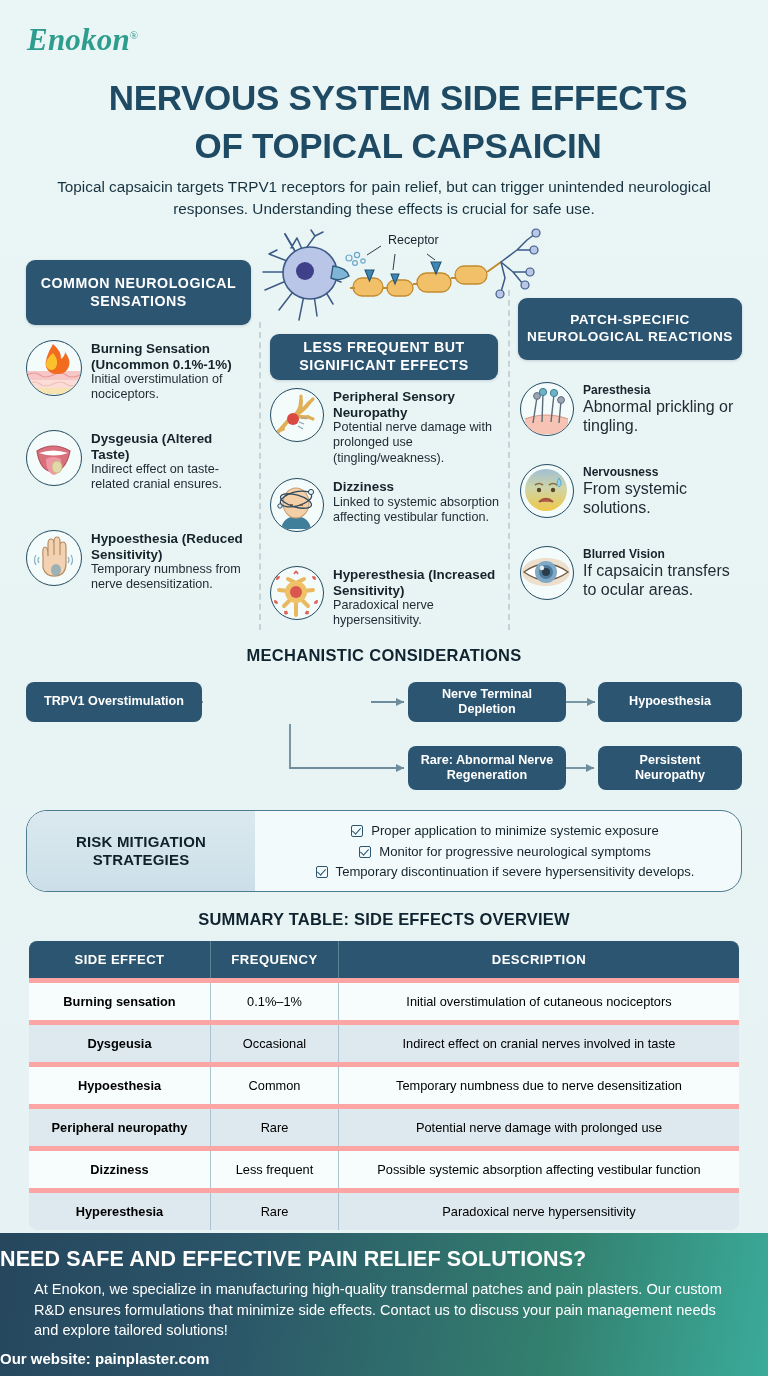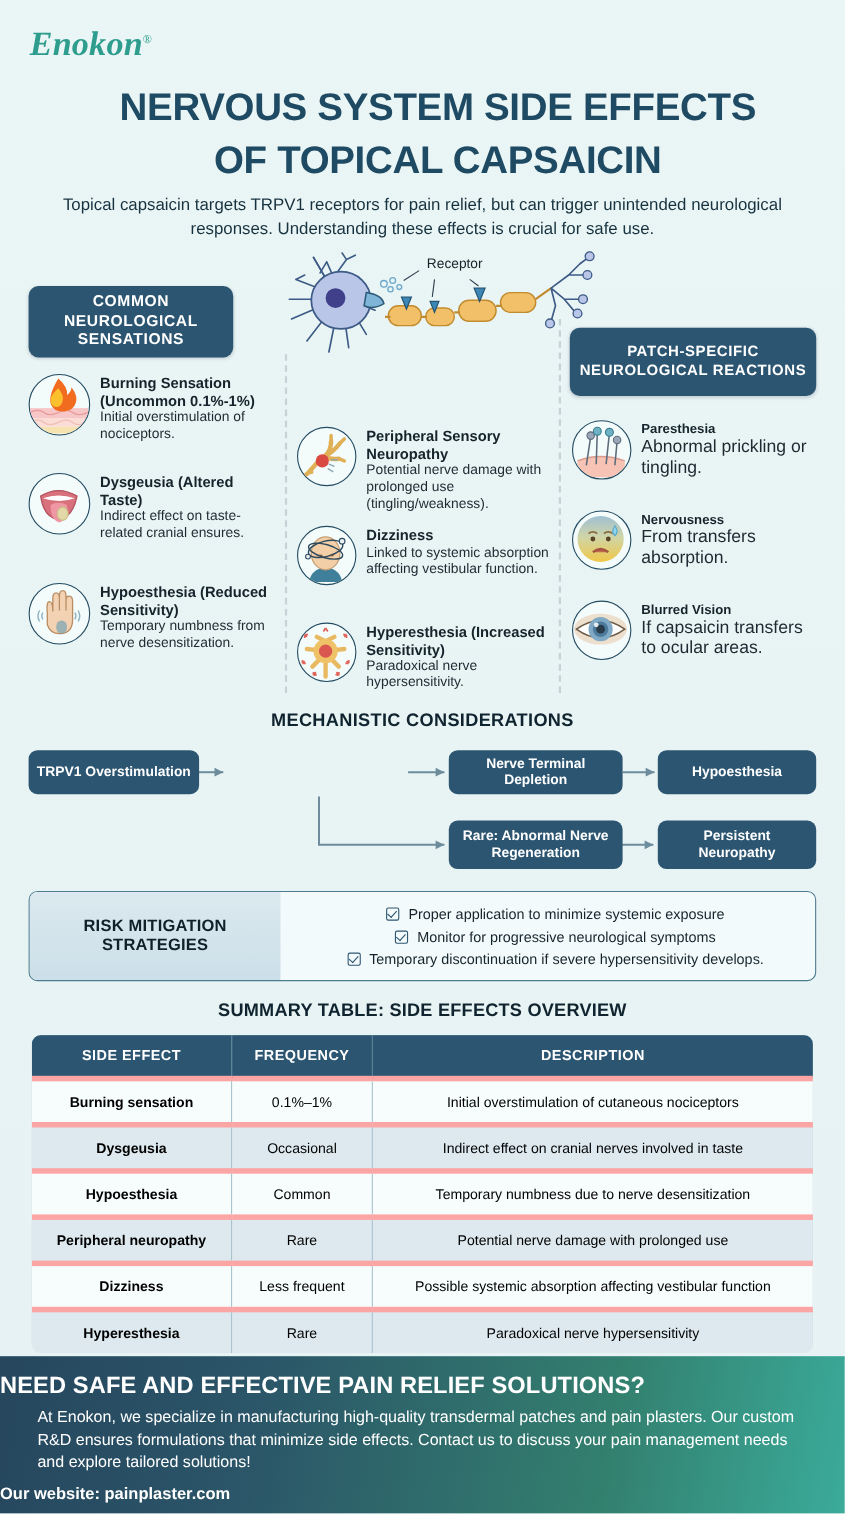--- a/index.html
+++ b/index.html
@@ -50,21 +50,21 @@
     background: #2c5571;
     color: #ffffff;
     border-radius: 9px;
     text-align: center;
     font-weight: 700;
     letter-spacing: .55px;
     display: flex; align-items: center; justify-content: center;
     line-height: 1.25;
     box-shadow: 0 1px 3px rgba(20,50,70,.18);
   }
-  #pill-common   { left: 26px;  top: 260px; width: 186px; height: 65px; font-size: 14.2px; }
+  #pill-common   { left: 26px;  top: 260px; width: 225px; height: 65px; font-size: 14.2px; }
   #pill-less     { left: 270px; top: 334px; width: 228px; height: 46px; font-size: 14.2px; }
   #pill-patch    { left: 518px; top: 298px; width: 224px; height: 62px; font-size: 13.6px; }
 
   
   .divider {
     position: absolute; width: 0; border-left: 2px dashed #c4d3d6;
   }
   #div1 { left: 259px; top: 322px; height: 308px; }
   #div2 { left: 508px; top: 290px; height: 340px; }
 
@@ -103,21 +103,21 @@
     position: absolute; background: #2c5571; color: #fff;
     border-radius: 8px; display: flex; align-items: center; justify-content: center;
     text-align: center; font-weight: 700; font-size: 12.6px; line-height: 1.22;
     padding: 0 6px;
   }
   .flow-svg { position: absolute; left: 0; top: 640px; width: 768px; height: 160px; pointer-events:none; }
 
   
   .risk-wrap {
     position: absolute; left: 26px; top: 810px; width: 716px; height: 82px;
-    border: 1.6px solid #4d7c90; border-radius: 8px; overflow: hidden;
+    border: 1.6px solid #4d7c90; border-radius: 21px; overflow: hidden;
     background: #f3fafb; display: flex;
   }
   .risk-label {
     width: 228px; background: linear-gradient(180deg,#dbe9ef,#ccdfe8);
     display:flex; align-items:center; justify-content:center; text-align:center;
     font-weight:700; font-size:15px; color:#10212a; line-height:1.22; letter-spacing:.2px;
   }
   .risk-list { flex:1; padding: 10px 0 0 14px; }
   .risk-li { display:flex; align-items:flex-start; gap:8px; font-size:13.1px; color:#15242c; line-height:1.58;justify-content:center; }
   .chk { flex:0 0 auto; width:12px; height:12px; border:1.4px solid #2c5571; border-radius:2px; position:relative; margin-top:4px; }
@@ -222,20 +222,21 @@
       <g stroke="#2b3c4a" stroke-width="1" fill="none">
         <path d="M126 18 L112 27"></path>
         <path d="M140 26 L138 42"></path>
         <path d="M172 26 L180 32"></path>
       </g>
       <text x="133" y="16" font-family="Liberation Sans, sans-serif" font-size="12.5" fill="#16242c">Receptor</text>
     </svg>
   </div>
 
   <div class="pill" id="pill-common">COMMON NEUROLOGICAL SENSATIONS</div>
+  <div class="pill" id="pill-less">LESS FREQUENT BUT SIGNIFICANT EFFECTS</div>
   <div class="pill" id="pill-patch">PATCH-SPECIFIC NEUROLOGICAL REACTIONS</div>
 
   <div class="divider" id="div1"></div>
   <div class="divider" id="div2"></div>
 
   <div class="item col-left" style="left:26px; top:340px; width:228px;">
     <div class="icon-circle">
       <svg width="53" height="53" viewBox="0 0 53 53">
         <rect x="0" y="30" width="53" height="9" fill="#f7c7c7"></rect>
         <rect x="0" y="39" width="53" height="8" fill="#fbdcd6"></rect>
@@ -384,21 +385,21 @@
         <path d="M14 20 q4 -3 8 0" stroke="#8a6a3a" stroke-width="1.6" fill="none"></path>
         <path d="M28 20 q4 -3 8 0" stroke="#8a6a3a" stroke-width="1.6" fill="none"></path>
         <circle cx="18" cy="25" r="2.2" fill="#5a4427"></circle>
         <circle cx="32" cy="25" r="2.2" fill="#5a4427"></circle>
         <path d="M18 37 q7 -6 14 0" stroke="#a3543f" stroke-width="2.2" fill="#c26a50"></path>
         <path d="M38 13 q4 6 0 9 q-4 -3 0 -9z" fill="#8fd3ef" stroke="#5ba8ca" stroke-width="1"></path>
       </svg>
     </div>
     <div class="it-txt">
       <div class="it-title">Nervousness</div>
-      <div class="it-desc">From transfers absorption.</div>
+      <div class="it-desc">From systemic solutions.</div>
     </div>
   </div>
 
   <div class="item col-right" style="left:520px; top:546px; width:222px;">
     <div class="icon-circle">
       <svg width="51" height="51" viewBox="0 0 51 51">
         <ellipse cx="25" cy="25" rx="24" ry="14" fill="#e7c9a8" opacity=".55"></ellipse>
         <path d="M3 25 q22 -16 44 0 q-22 16 -44 0z" fill="#ffffff" stroke="#6d5b45" stroke-width="1.3"></path>
         <circle cx="25" cy="25" r="11" fill="#7fa9c4"></circle>
         <circle cx="25" cy="25" r="7" fill="#4d7b9b"></circle>
@@ -424,21 +425,21 @@
     </g>
     <g fill="#6d8c9c">
       <path d="M203 62 l-8 -4 l0 8 z"></path>
       <path d="M404 62 l-8 -4 l0 8 z"></path>
       <path d="M595 62 l-8 -4 l0 8 z"></path>
       <path d="M594 128 l-8 -4 l0 8 z"></path>
       <path d="M404 128 l-8 -4 l0 8 z"></path>
     </g>
   </svg>
 
-  <div class="mbox" style="left:26px;  top:682px; width:155px; height:40px;">TRPV1 Overstimulation</div>
+  <div class="mbox" style="left:26px;  top:682px; width:176px; height:40px;">TRPV1 Overstimulation</div>
   <div class="mbox" style="left:408px; top:682px; width:158px; height:40px;">Nerve Terminal Depletion</div>
   <div class="mbox" style="left:598px; top:682px; width:144px; height:40px;">Hypoesthesia</div>
   <div class="mbox" style="left:408px; top:746px; width:158px; height:44px;">Rare: Abnormal Nerve Regeneration</div>
   <div class="mbox" style="left:598px; top:746px; width:144px; height:44px;">Persistent Neuropathy</div>
 
   <div class="risk-wrap">
     <div class="risk-label">RISK MITIGATION STRATEGIES</div>
     <div class="risk-list">
       <div class="risk-li">
         <span class="chk"></span>

